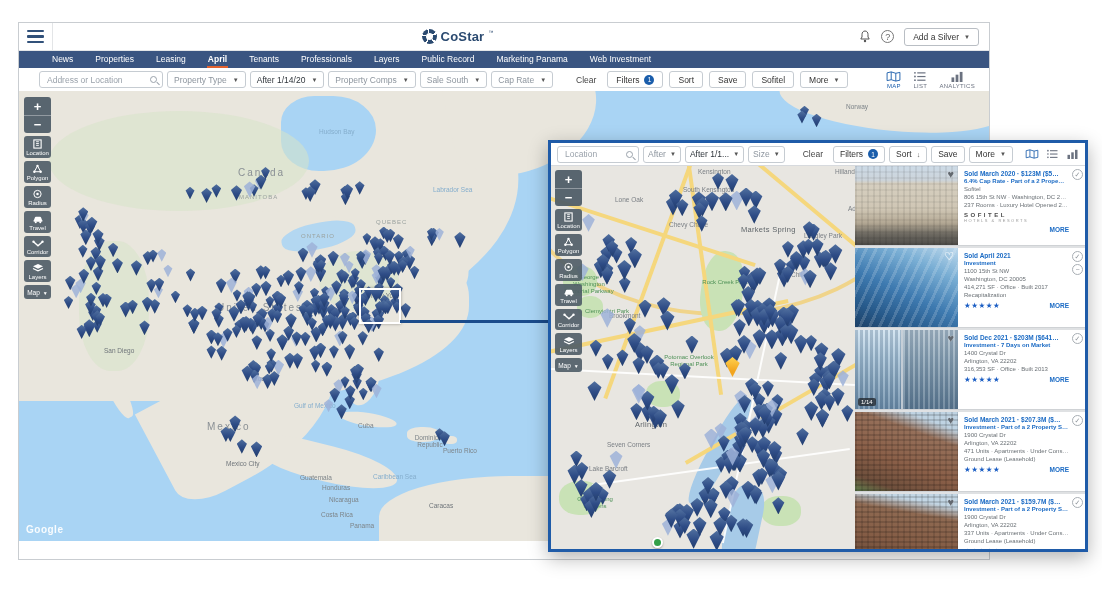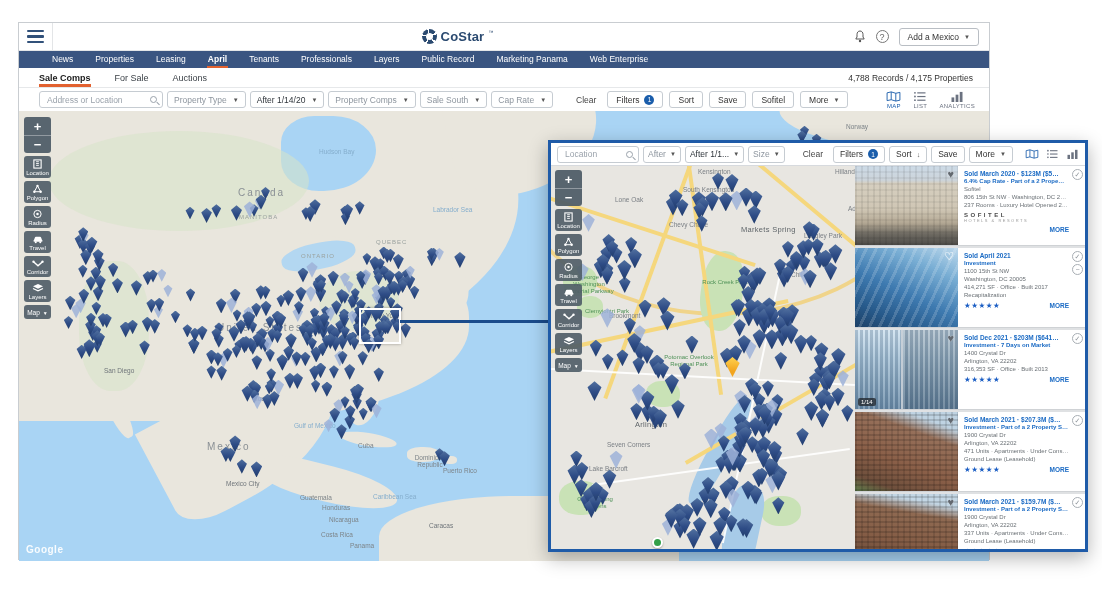--- a/index.html
+++ b/index.html
@@ -169,49 +169,40 @@
       <span id="logo-text">CoStar</span>
       <span id="logo-tm">™</span>
     </div>
     <div id="topbar-right">
       <svg class="bell" viewBox="0 0 12 13">
         <path d="M6 1 C4 1 3 2.6 3 4.6 L3 7 L1.8 9 L10.2 9 L9 7 L9 4.6 C9 2.6 8 1 6 1 Z" fill="none" stroke="currentColor" stroke-width="1"></path>
         <circle cx="6" cy="11" r="1.2" fill="currentColor"></circle>
       </svg>
       <div class="helpc">?</div>
       <div id="add-listing">
-        <span>Add a Mexico</span>
+        <span>Add a Silver</span>
           <span class="caret">▼</span>
       </div>
     </div>
   </div>
 
   <div id="navbar">
 
   <div class="nav-item">News</div>
       <div class="nav-item">Properties</div>
       <div class="nav-item">Leasing</div>
       <div class="nav-item active">April</div>
       <div class="nav-item">Tenants</div>
       <div class="nav-item">Professionals</div>
       <div class="nav-item">Layers</div>
       <div class="nav-item">Public Record</div>
       <div class="nav-item">Marketing Panama</div>
-      <div class="nav-item">Web Enterprise</div>
+      <div class="nav-item">Web Investment</div>
     </div>
 
-  <div id="subbar">
-    <div style="display:flex;">
-
-    <div class="subtab active">Sale Comps</div>
-        <div class="subtab">For Sale</div>
-        <div class="subtab">Auctions</div>
-      </div>
-    <div id="records">4,788 Records / 4,175 Properties</div>
-  </div>
 
   <div id="filterbar">
     <div class="searchbox" id="main-search">
       <input placeholder="Address or Location" style="">
       <span class="mag"></span>
     </div>
     <div style="display:flex;gap:4px;">
 
     <div class="dd ph">
         <span>Property Type</span>

